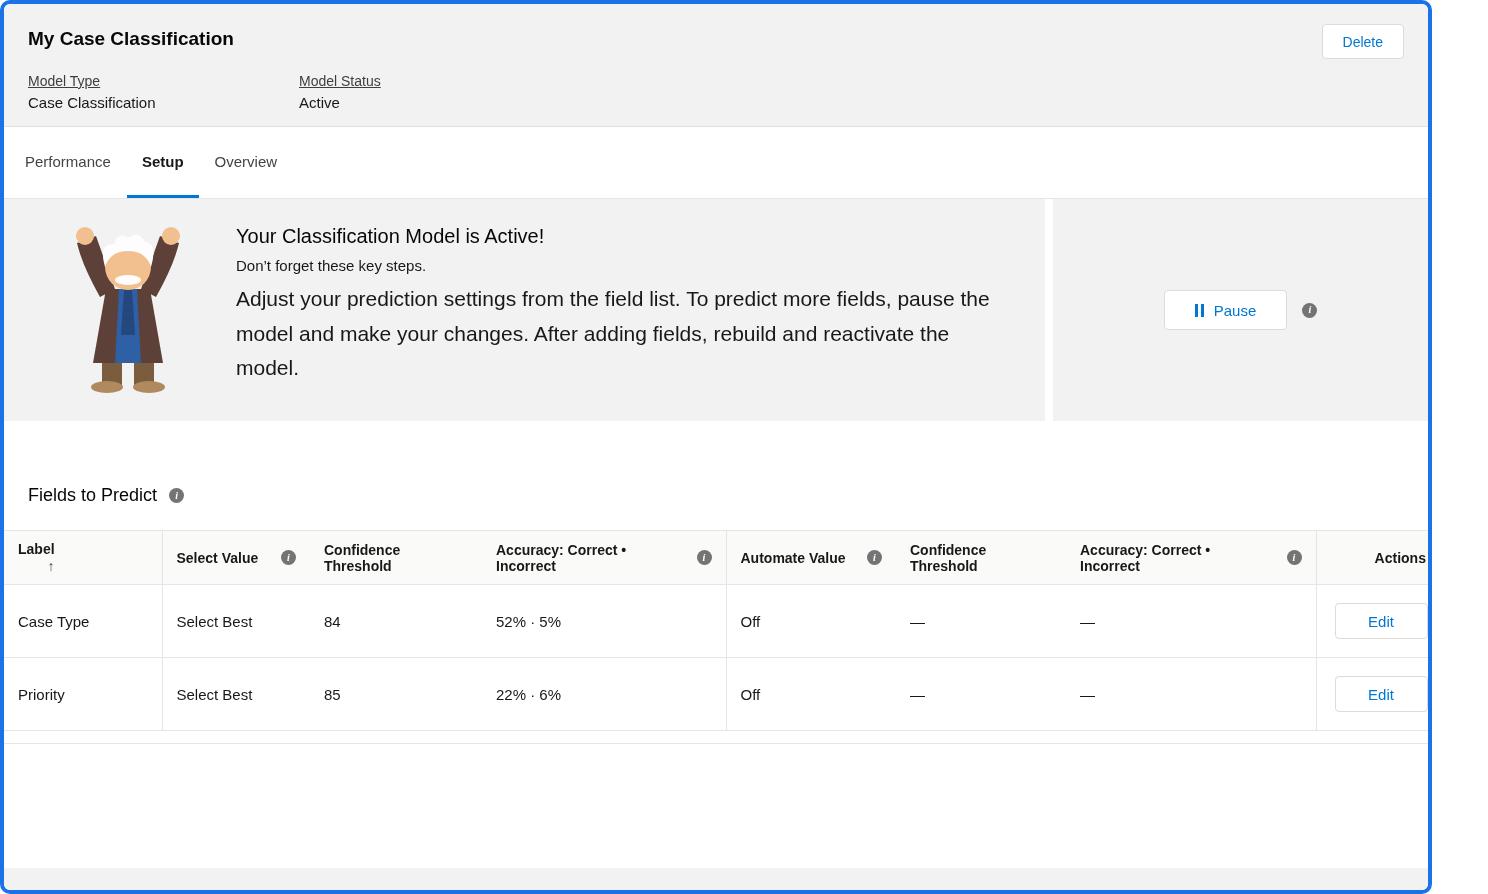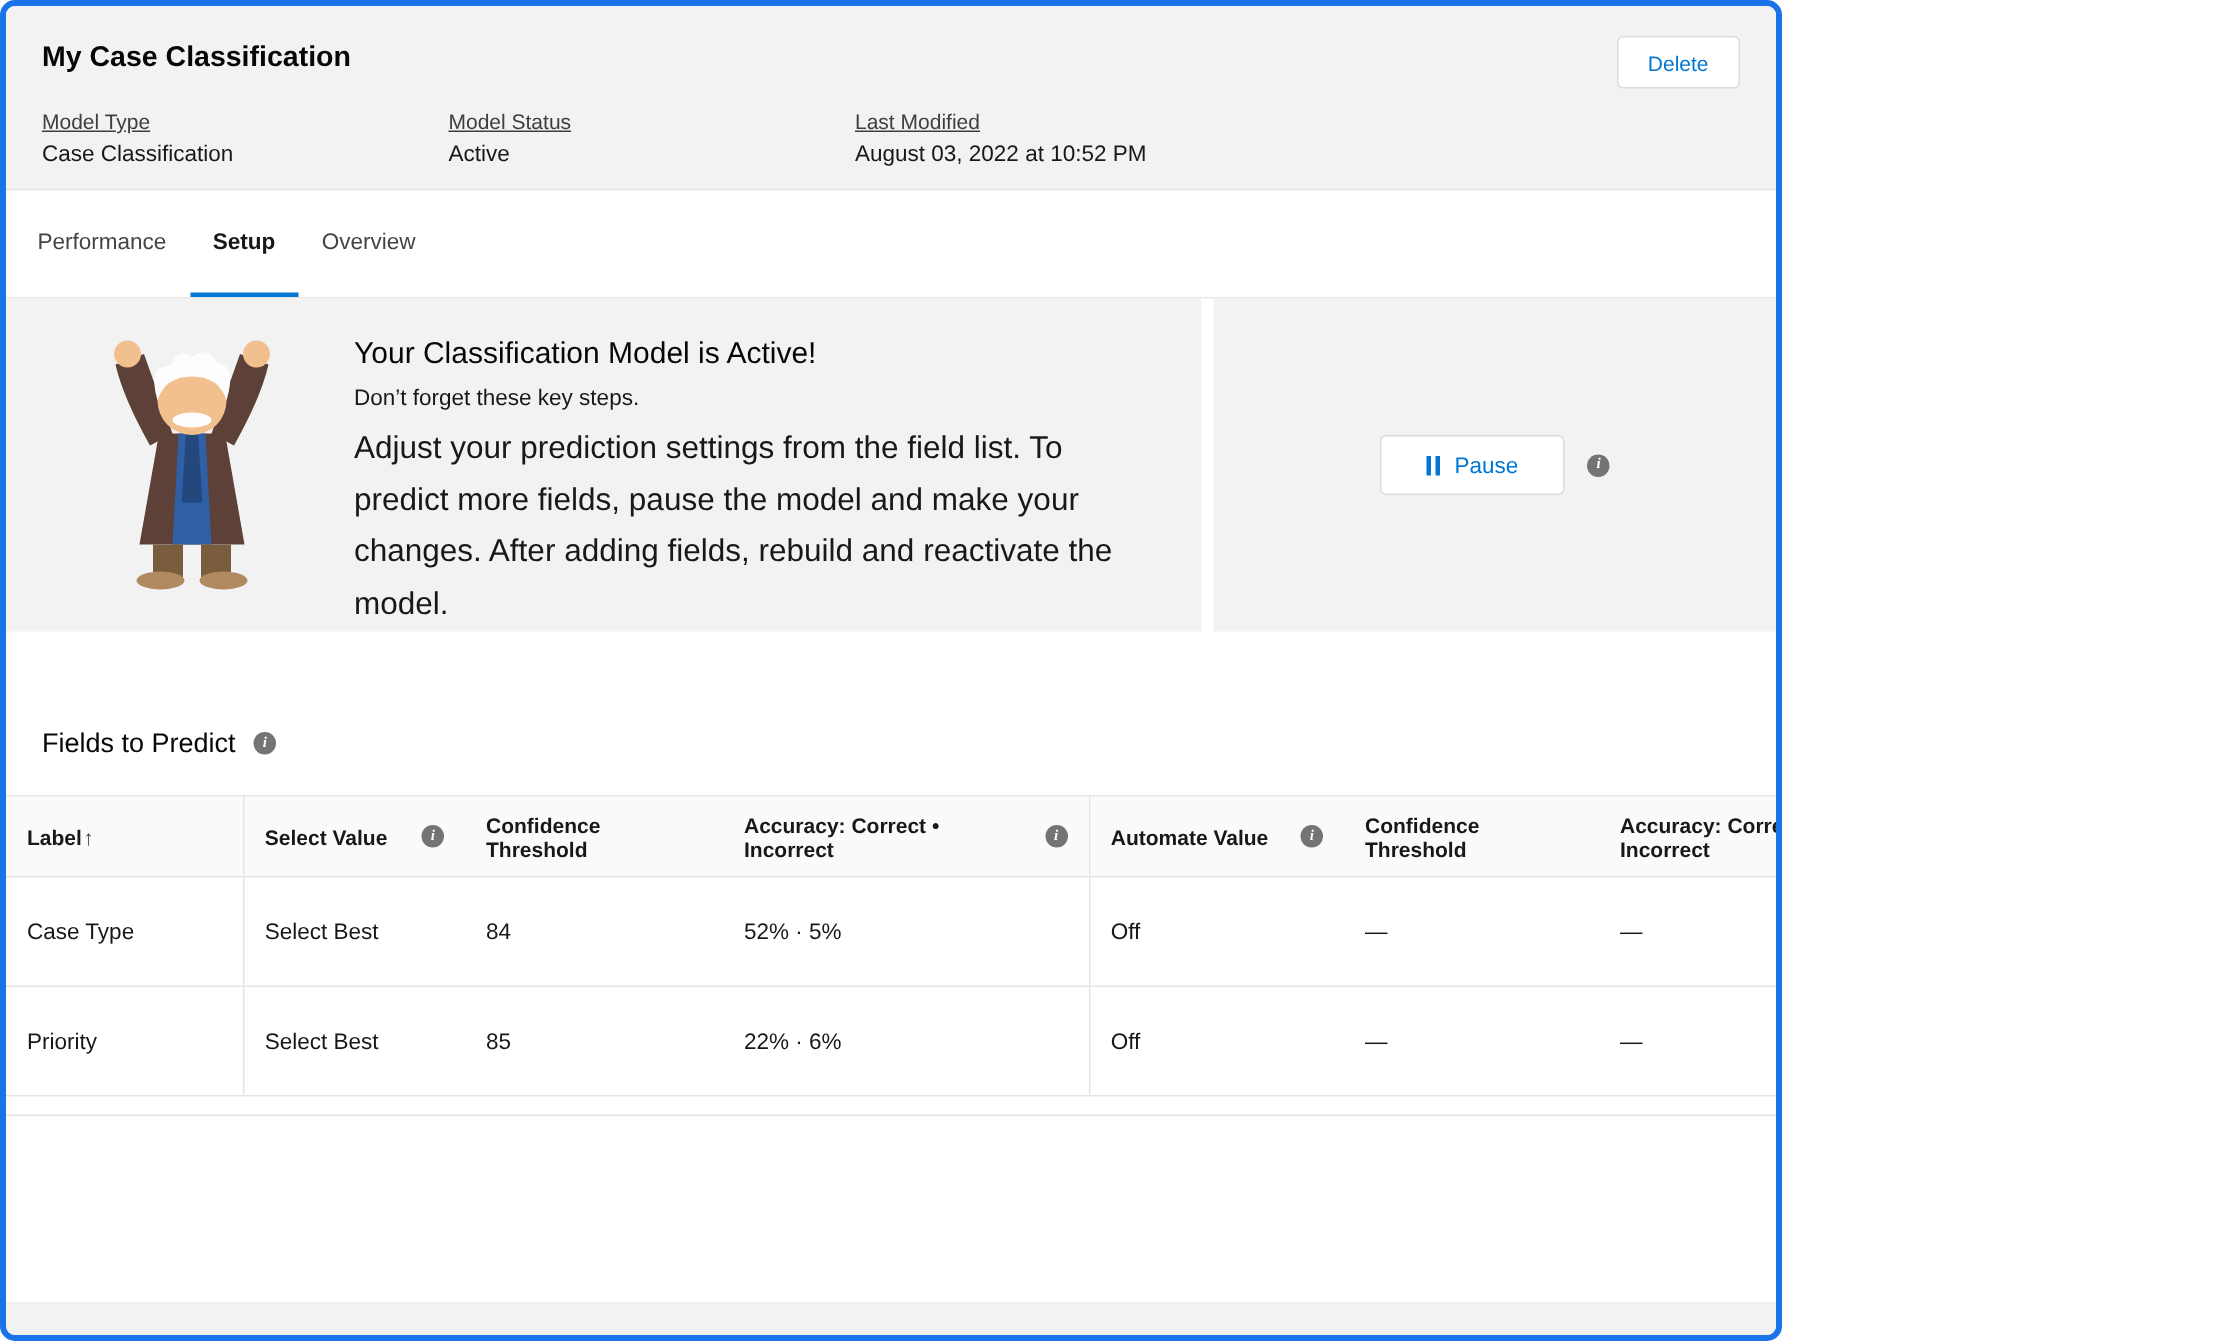--- a/index.html
+++ b/index.html
@@ -3,21 +3,21 @@
 <meta charset="utf-8">
 <style>
   * { box-sizing: border-box; margin: 0; padding: 0; }
   html, body { background: #fff; }
   body {
     width: 1488px; height: 894px;
     font-family: "Liberation Sans", sans-serif;
     color: #181818;
   }
   .window {
-    width: 1188px; height: 894px;
+    width: 1432px; height: 894px;
     border: 4px solid #1a73e8;
     border-radius: 10px;
     background: #fff;
     overflow: hidden;
     display: flex; flex-direction: column;
   }
 
   
   .page-header {
     height: 123px; flex: 0 0 123px;
@@ -108,21 +108,21 @@
     border-top: 1px solid #e5e5e5; border-bottom: 1px solid #e5e5e5;
     font-size: 14px; font-weight: 700; color: #181818;
     text-align: left; padding: 8px 14px; vertical-align: middle;
   }
   td {
     height: 73px; border-bottom: 1px solid #e5e5e5;
     font-size: 15px; color: #181818; padding: 8px 14px; vertical-align: middle;
   }
   .group-sep { border-right: 1px solid #e5e5e5; }
   .th-flex { display: flex; align-items: center; justify-content: space-between; gap: 20px; }
-  .th-label { display: inline-flex; align-items: flex-end; gap: 1px; }
+  .th-label { display: inline-flex; align-items: flex-end; gap: 1px; flex-direction: column; }
   .sort-icon { font-size: 14px; font-weight: 400; color: #444; }
   th.actions-col, td.actions-col { text-align: center; }
   .actions-cell { display: flex; align-items: center; justify-content: space-between; padding: 0 4px; }
   .edit-btn { width: 93px; height: 36px; font-size: 15px; }
   .dd-btn {
     width: 33px; height: 33px; border: 1px solid #dddbda; border-radius: 4px;
     background: #fff; cursor: pointer; color: #514f4d; font-size: 9px;
     display: inline-flex; align-items: center; justify-content: center;
   }
   tr.spacer td { height: 13px; border-bottom: 1px solid #e5e5e5; padding: 0; }
@@ -141,24 +141,20 @@
       <button class="btn delete-btn">Delete</button>
     </div>
     <div class="header-fields">
       <div class="hfield">
         <div class="flabel">Model Type</div>
         <div class="fvalue">Case Classification</div>
       </div>
       <div class="hfield">
         <div class="flabel">Model Status</div>
         <div class="fvalue">Active</div>
-      </div>
-      <div class="hfield">
-        <div class="flabel">Last Modified</div>
-        <div class="fvalue">August 03, 2022 at 10:52 PM</div>
       </div>
     </div>
   </header>
 
   <nav class="tabs">
     <div class="tab">Performance</div>
     <div class="tab active">Setup</div>
     <div class="tab">Overview</div>
   </nav>
 

